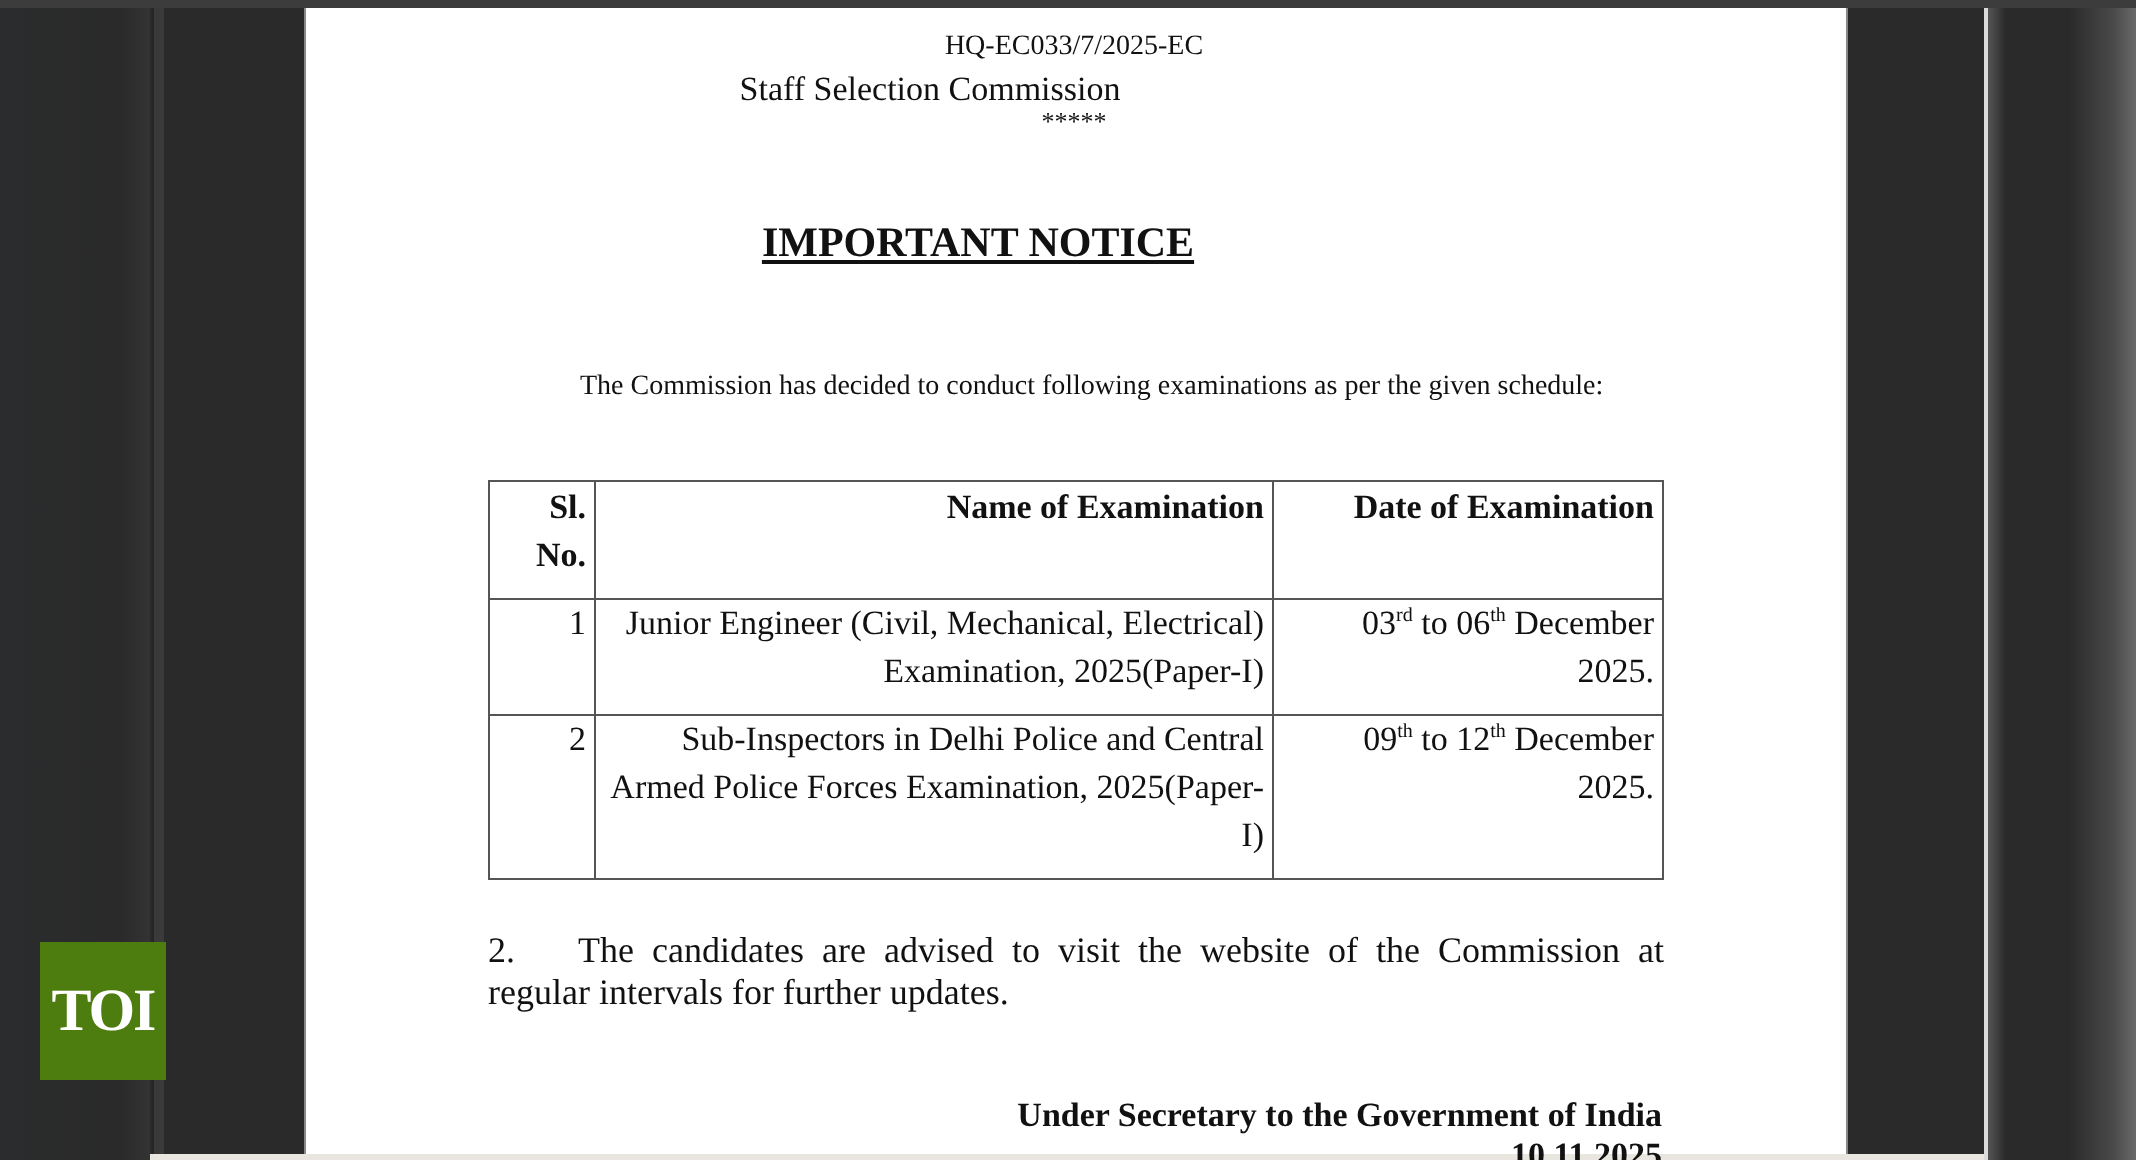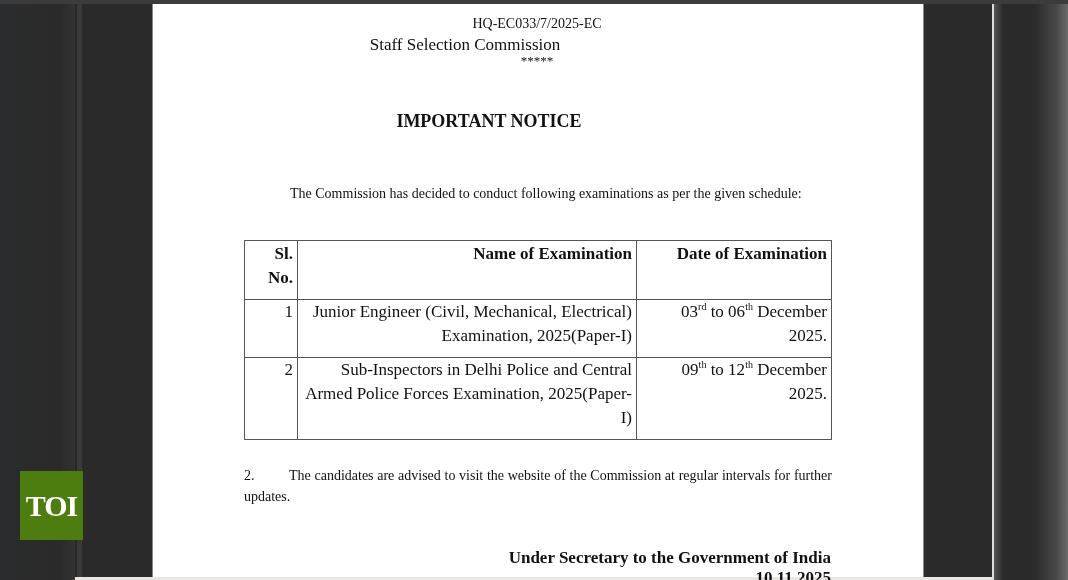--- a/index.html
+++ b/index.html
@@ -10,30 +10,30 @@
   .viewer { position:absolute; left:82px; top:4px; width:910px; height:576px; background:#2a2a2a; }
   .page { position:absolute; left:152px; top:4px; width:770px; height:576px; background:#ffffff; border-left:1px solid #888; border-right:1px solid #888; }
   .right-divider { position:absolute; left:992px; top:4px; width:2px; height:576px; background:#dcdcdc; }
   .right-pane { position:absolute; left:994px; top:4px; width:74px; height:576px; background:linear-gradient(to right,#555 0%,#2a2a2a 12%,#2a2a2a 55%,#4a4a4a 85%,#6a6a6a 100%); }
   .bottom-strip { position:absolute; left:75px; top:577px; width:917px; height:3px; background:#e8e6df; }
 
   .doc { position:absolute; left:152px; top:4px; width:770px; color:#111; }
   .ref { position:absolute; top:10px; width:770px; text-align:center; font-size:14px; line-height:20px; }
   .org { position:absolute; top:31px; width:626px; text-align:center; font-size:17px; line-height:20px; }
   .stars { position:absolute; top:50px; width:770px; text-align:center; font-size:13px; line-height:14px; letter-spacing:0px; }
-  .title { position:absolute; top:106px; width:674px; text-align:center; font-size:18px; font-weight:bold; line-height:22px; }
+  .title { position:absolute; top:106px; width:674px; text-align:center; font-size:21px; font-weight:bold; text-decoration:underline; line-height:22px; }
   .para1 { position:absolute; left:92px; top:178px; width:588px; font-size:14px; line-height:23px; text-align:justify; text-indent:46px; }
   table.exams { position:absolute; left:92px; top:236px; width:588px; border-collapse:collapse; font-size:17px; line-height:24px; }
   table.exams td, table.exams th { border:1px solid #555; vertical-align:top; text-align:right; padding:1px 4px; }
   table.exams th { font-weight:bold; height:56px; }
   .c1 { width:44px; } .c2 { width:330px;margin-top:24px; } .c3 { width:186px; }
   tr.r1 td { height:56px; padding-top:0px; }
   tr.r2 td { height:80px; padding-top:0px; }
   sup { font-size:10px; line-height:0; vertical-align:super; }
-  .para2 { position:absolute; left:92px; top:461px; width:588px; font-size:14px; line-height:21px; text-align:justify; }
+  .para2 { position:absolute; left:92px; top:461px; width:588px; font-size:18px; line-height:21px; text-align:justify; }
   .para2 .num { display:inline-block; width:45px; }
   .sig { position:absolute; left:92px; top:543px; width:587px; text-align:right; font-size:17px; font-weight:bold; line-height:22px; }
   .date { position:absolute; left:92px; top:563px; width:587px; text-align:right; font-size:17px; font-weight:bold; line-height:22px; }
 
   .toi { position:absolute; left:20px; top:471px; width:63px; height:69px; background:#4d7c0f; color:#fff; font-family:"Liberation Serif", serif; font-weight:bold; font-size:30px; display:flex; align-items:center; justify-content:center; letter-spacing:-1px; }
 </style>
 </head>
 <body>
 
 <div class="topbar"></div>

